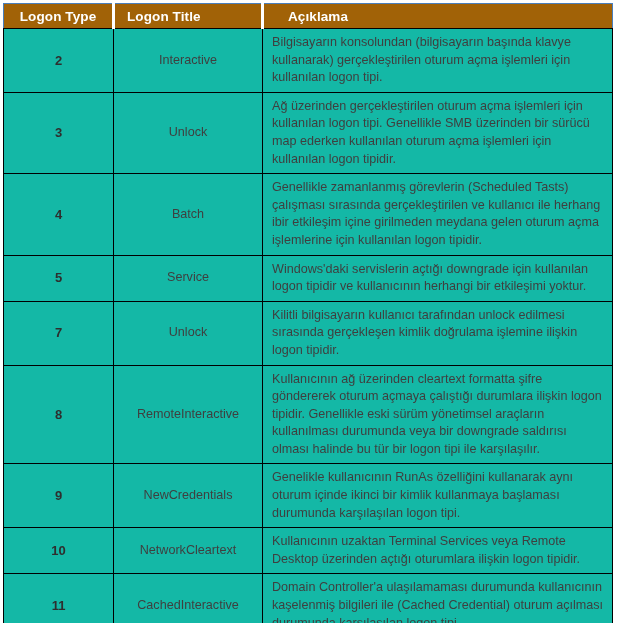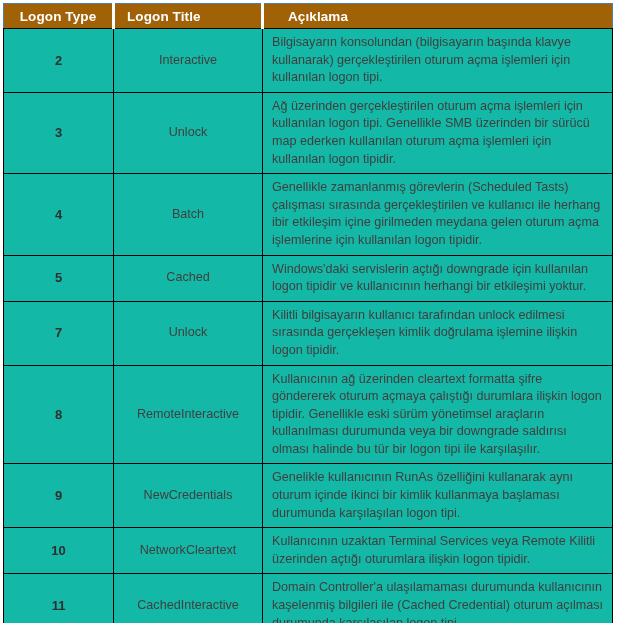--- a/index.html
+++ b/index.html
@@ -104,42 +104,42 @@
           <td class="cell-title">Unlock</td>
           <td class="cell-desc">Ağ üzerinden gerçekleştirilen oturum açma işlemleri için kullanılan logon tipi. Genellikle SMB üzerinden bir sürücü map ederken kullanılan oturum açma işlemleri için kullanılan logon tipidir.</td>
         </tr>
         <tr>
           <td class="cell-type">4</td>
           <td class="cell-title">Batch</td>
           <td class="cell-desc">Genellikle zamanlanmış görevlerin (Scheduled Tasts) çalışması sırasında gerçekleştirilen ve kullanıcı ile herhang ibir etkileşim içine girilmeden meydana gelen oturum açma işlemlerine için kullanılan logon tipidir.</td>
         </tr>
         <tr>
           <td class="cell-type">5</td>
-          <td class="cell-title">Cached</td>
+          <td class="cell-title">Service</td>
           <td class="cell-desc">Windows'daki servislerin açtığı downgrade için kullanılan logon tipidir ve kullanıcının herhangi bir etkileşimi yoktur.</td>
         </tr>
         <tr>
           <td class="cell-type">7</td>
           <td class="cell-title">Unlock</td>
           <td class="cell-desc">Kilitli bilgisayarın kullanıcı tarafından unlock edilmesi sırasında gerçekleşen kimlik doğrulama işlemine ilişkin logon tipidir.</td>
         </tr>
         <tr>
           <td class="cell-type">8</td>
           <td class="cell-title">RemoteInteractive</td>
           <td class="cell-desc">Kullanıcının ağ üzerinden cleartext formatta şifre göndererek oturum açmaya çalıştığı durumlara ilişkin logon tipidir. Genellikle eski sürüm yönetimsel araçların kullanılması durumunda veya bir downgrade saldırısı olması halinde bu tür bir logon tipi ile karşılaşılır.</td>
         </tr>
         <tr>
           <td class="cell-type">9</td>
           <td class="cell-title">NewCredentials</td>
           <td class="cell-desc">Genelikle kullanıcının RunAs özelliğini kullanarak aynı oturum içinde ikinci bir kimlik kullanmaya başlaması durumunda karşılaşılan  logon tipi.</td>
         </tr>
         <tr>
           <td class="cell-type">10</td>
           <td class="cell-title">NetworkCleartext</td>
-          <td class="cell-desc">Kullanıcının uzaktan Terminal Services veya Remote Kilitli üzerinden açtığı oturumlara ilişkin logon tipidir.</td>
+          <td class="cell-desc">Kullanıcının uzaktan Terminal Services veya Remote Desktop üzerinden açtığı oturumlara ilişkin logon tipidir.</td>
         </tr>
         <tr>
           <td class="cell-type">11</td>
           <td class="cell-title">CachedInteractive</td>
           <td class="cell-desc">Domain Controller'a ulaşılamaması durumunda kullanıcının kaşelenmiş bilgileri ile (Cached Credential) oturum açılması durumunda karşılaşılan logon tipi.</td>
         </tr>
       </tbody>
   </table>
 </div>
 

